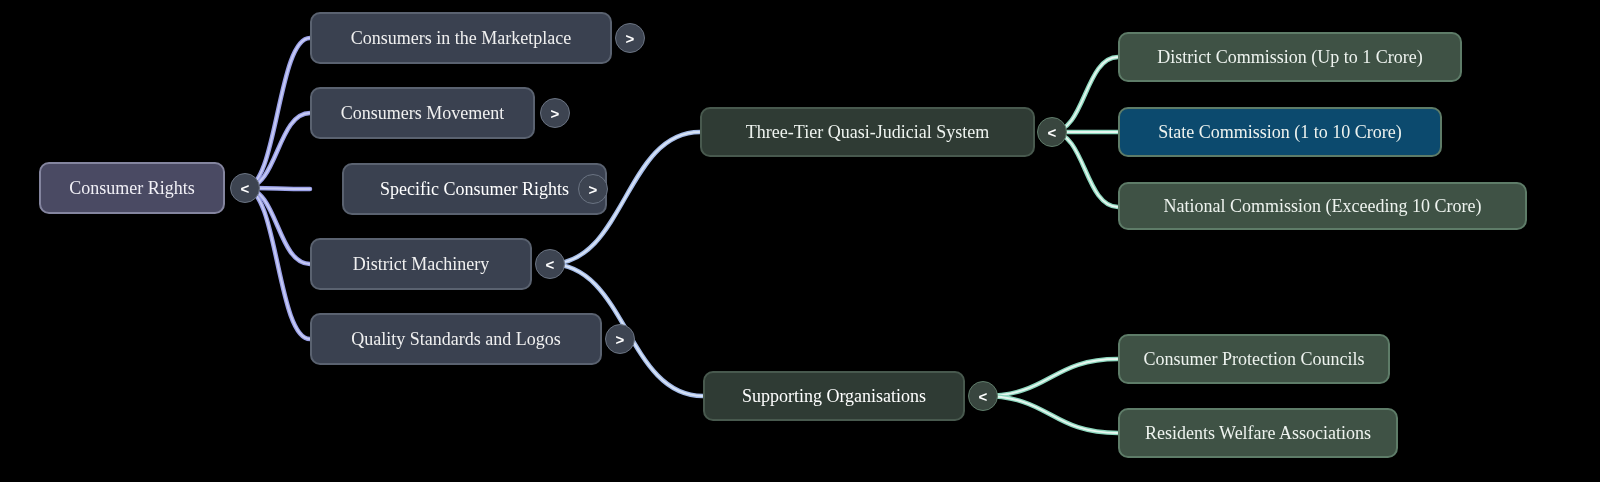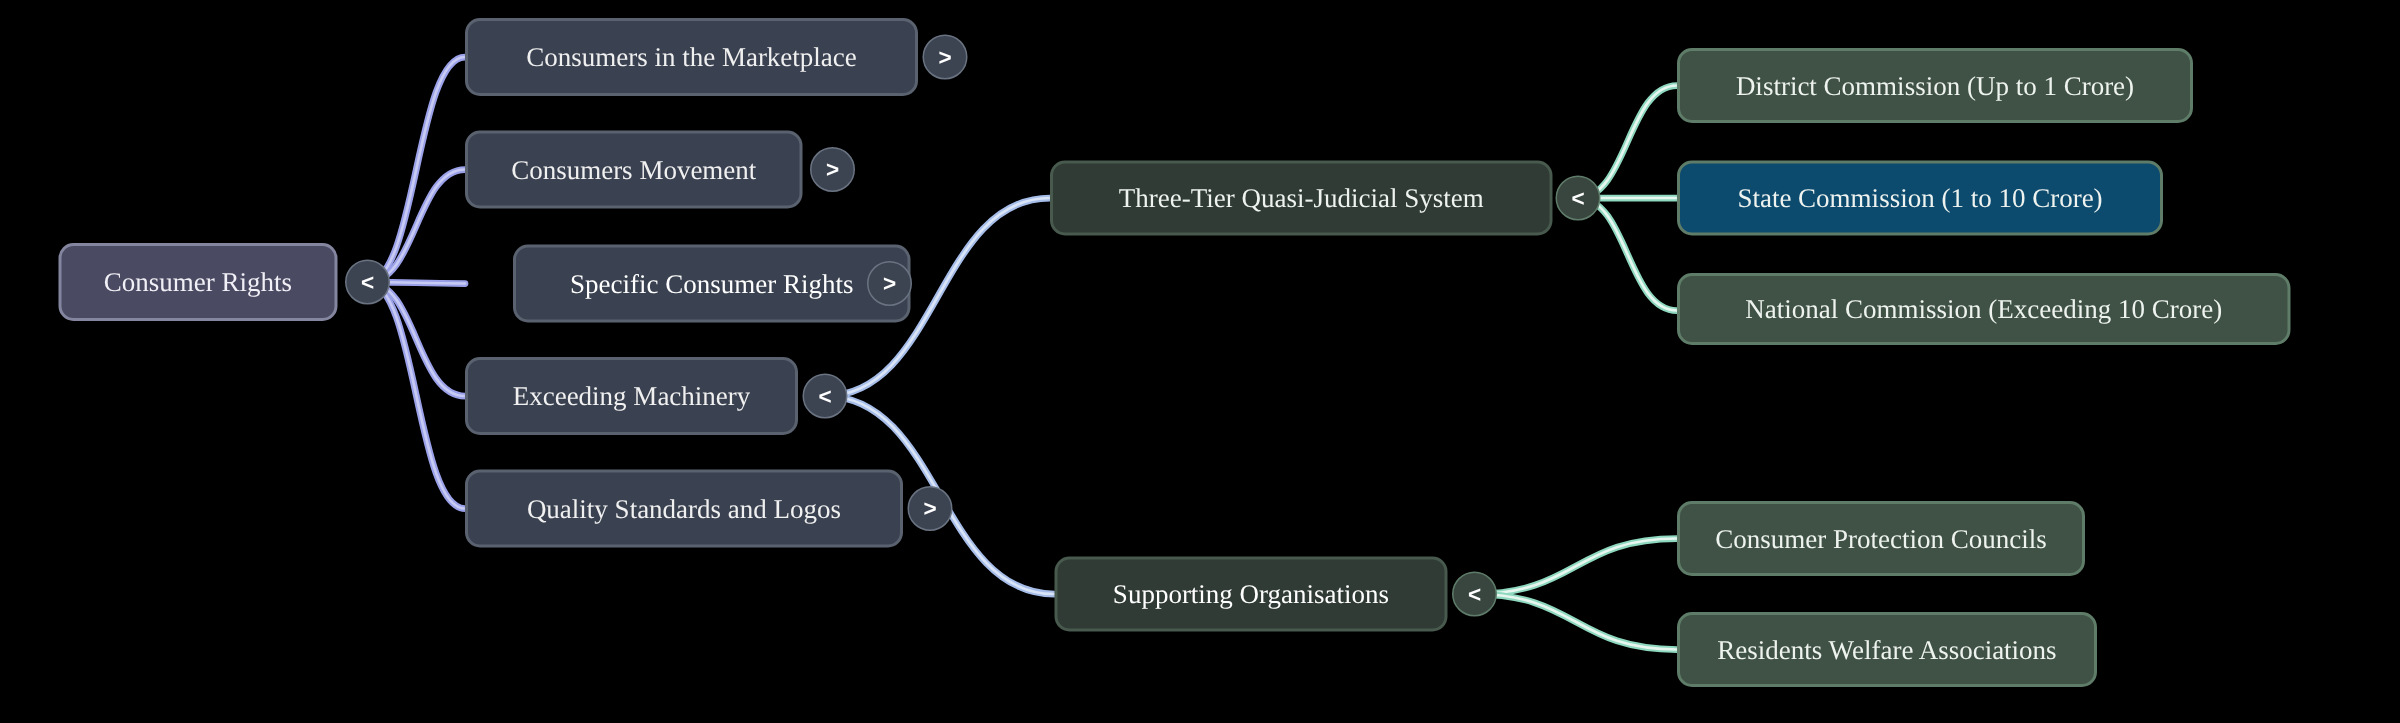--- a/index.html
+++ b/index.html
@@ -105,21 +105,21 @@
     <div class="toggle" style="left: 540px; top: 98px; background: rgb(61, 68, 81); border-color: rgb(106, 115, 130); color: rgb(255, 255, 255);">
       <span>&gt;</span>
     </div>
     <div class="node" style="left: 310px; top: 163px; width: 265px; height: 52px; background: rgb(58, 65, 80); border-color: rgb(90, 98, 112); color: #ffffff; margin-left: 32px;">
       <span class="label">Specific Consumer Rights</span>
     </div>
     <div class="toggle" style="left: 578px; top: 174px; background: rgb(61, 68, 81); border-color: rgb(106, 115, 130); color: rgb(255, 255, 255);">
       <span>&gt;</span>
     </div>
     <div class="node" style="left: 310px; top: 238px; width: 222px; height: 52px; background: rgb(58, 65, 80); border-color: rgb(90, 98, 112); color: rgb(240, 240, 240);">
-      <span class="label">Exceeding Machinery</span>
+      <span class="label">District Machinery</span>
     </div>
     <div class="toggle" style="left: 535px; top: 249px; background: rgb(61, 68, 81); border-color: rgb(106, 115, 130); color: rgb(255, 255, 255);">
       <span>&lt;</span>
     </div>
     <div class="node" style="left: 310px; top: 313px; width: 292px; height: 52px; background: rgb(58, 65, 80); border-color: rgb(90, 98, 112); color: rgb(240, 240, 240);">
       <span class="label">Quality Standards and Logos</span>
     </div>
     <div class="toggle" style="left: 605px; top: 324px; background: rgb(61, 68, 81); border-color: rgb(106, 115, 130); color: rgb(255, 255, 255);">
       <span>&gt;</span>
     </div>

